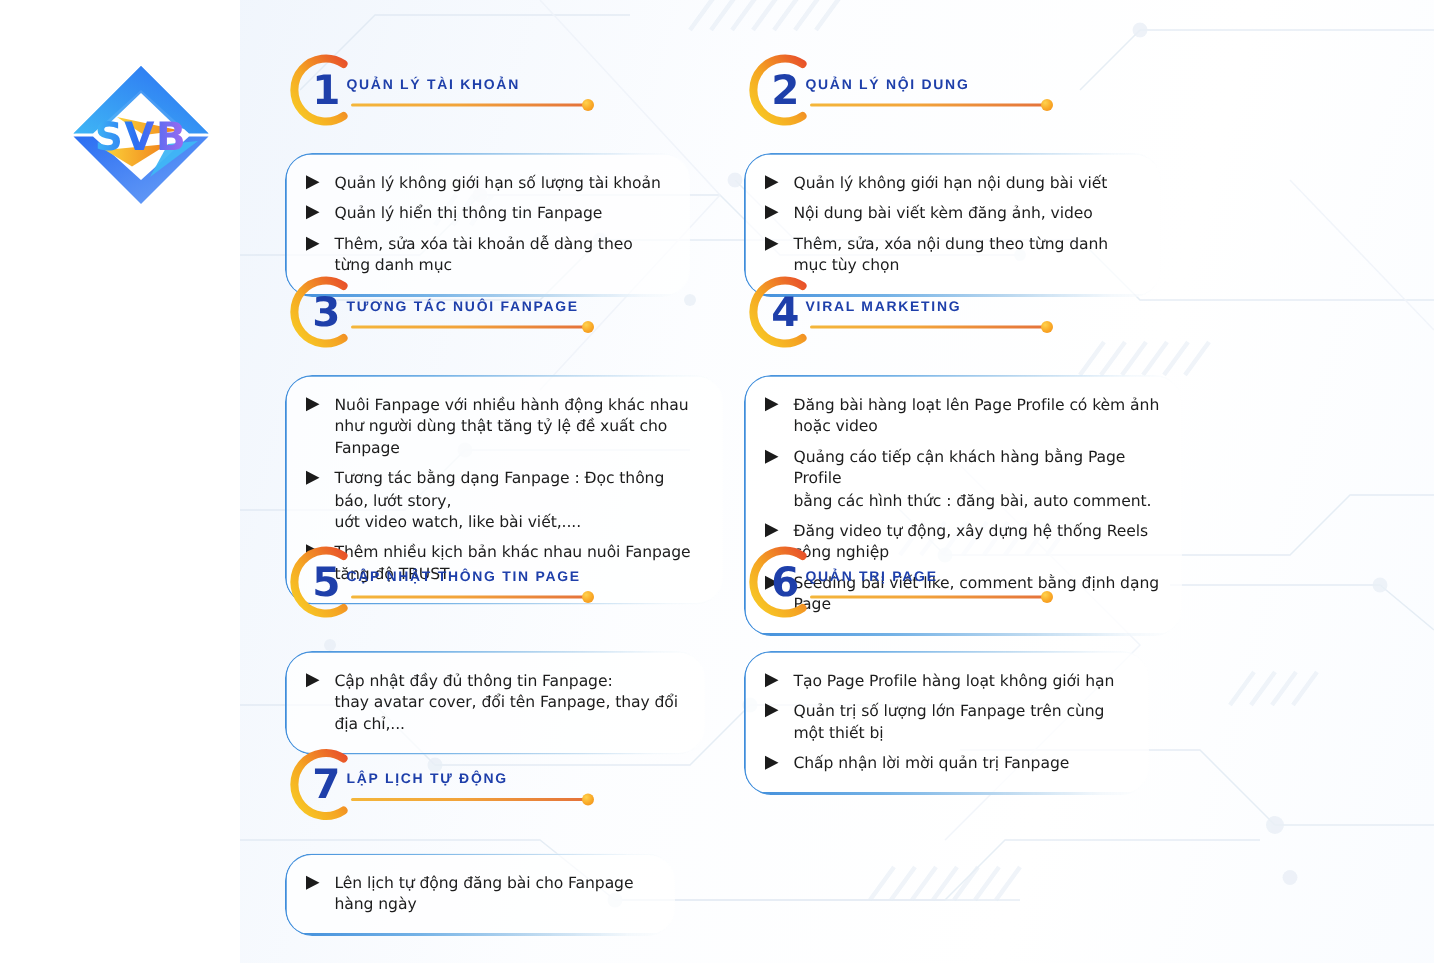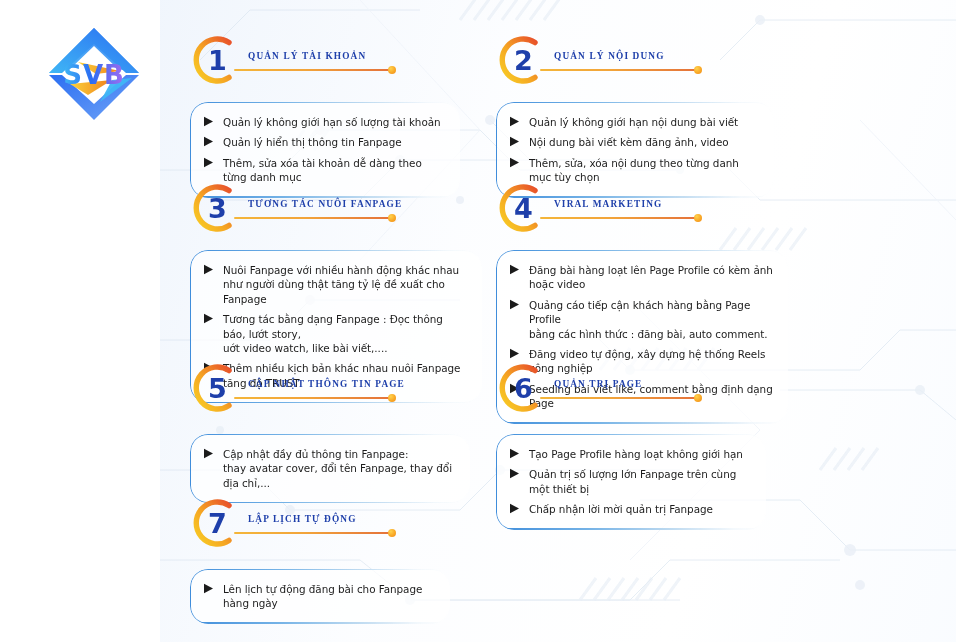--- a/index.html
+++ b/index.html
@@ -20,21 +20,21 @@
     width: 796px; height: 642px;
     background:
       linear-gradient(105deg, rgba(238,244,252,0.85) 0%, rgba(250,252,255,0.55) 38%, rgba(255,255,255,0.9) 70%, rgba(248,251,255,0.8) 100%);
     overflow: hidden;
   }
   #bg-circuit { position: absolute; inset: 0; opacity: .85; }
 
   
   #logo {
     position: absolute;
-    left: 40px; top: 22px;
+    left: 40px; top: 38px;
     width: 108px; height: 104px;
   }
 
   
   .block { position: absolute; }
 
   .head { position: relative; height: 60px; }
 
   .ring {
     position: absolute;
@@ -51,28 +51,28 @@
     font-family: "DejaVu Sans", sans-serif;
     font-size: 27px;
     font-weight: 700;
     color: #1e3faa;
     letter-spacing: 0;
     padding-left: 3px;
   }
 
   .title {
     position: absolute;
-    left: 58px; top: 17px;
+    left: 41px; top: 17px;
     font-size: 9.3px;
     font-weight: 700;
     color: #1e3faa;
     letter-spacing: 1.15px;
     text-transform: uppercase;
     white-space: nowrap;
-    font-family: Liberation Serif, serif;
+    font-family: Liberation Sans, sans-serif;
   }
 
   .rule {
     position: absolute;
     left: 44px; top: 35px;
     height: 1.6px;
     background: linear-gradient(90deg, #f4b63a 0%, #f2a43a 45%, #e4713a 100%);
     border-radius: 1px;
   }
   .rule-dot {

